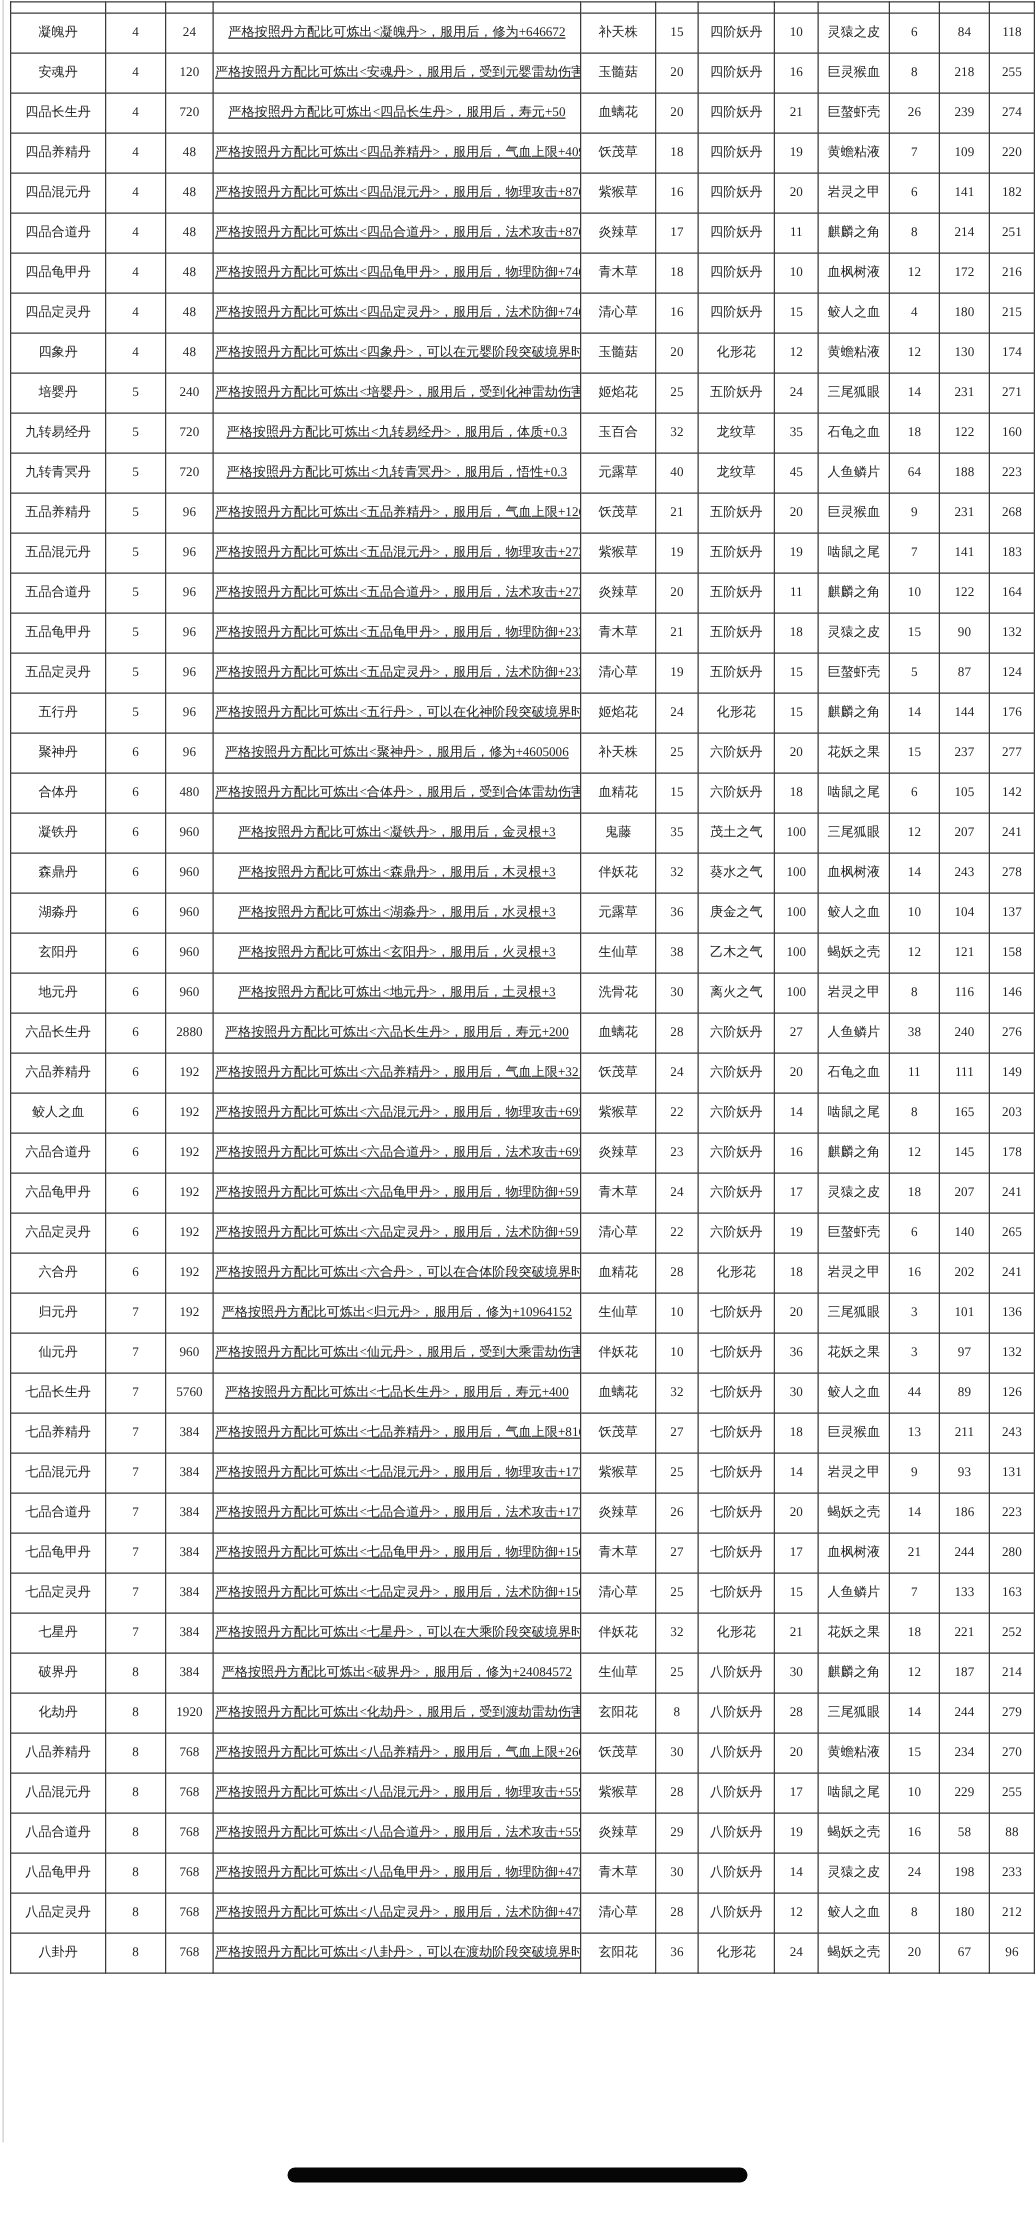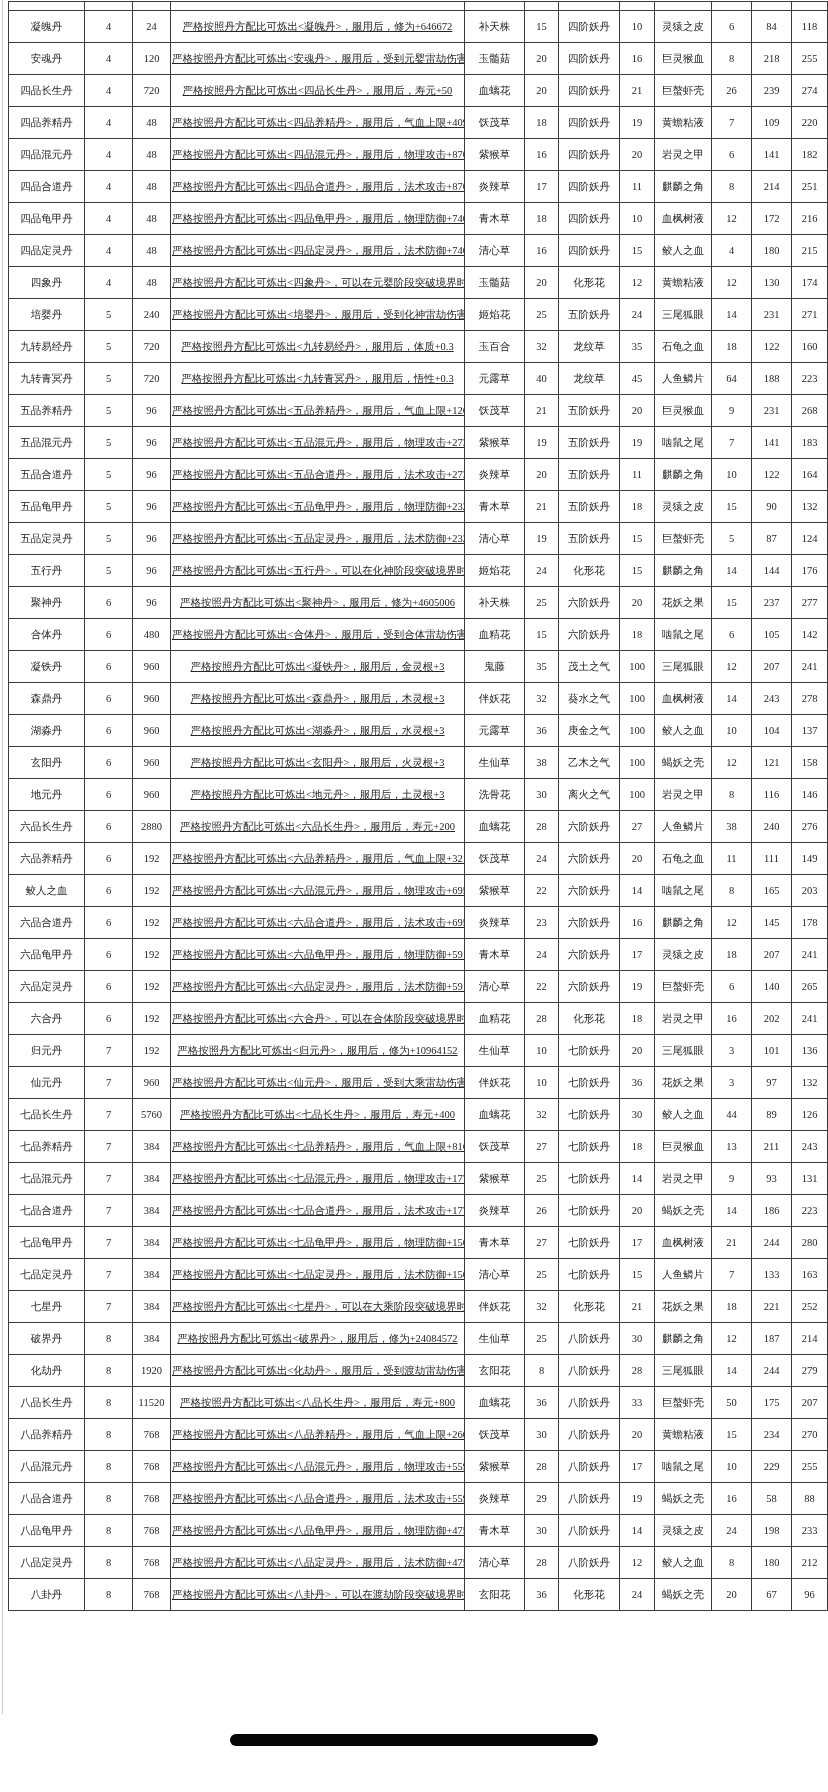--- a/index.html
+++ b/index.html
@@ -661,34 +661,20 @@
           <td class="col-mat">玄阳花</td>
           <td class="col-num">8</td>
           <td class="col-mat">八阶妖丹</td>
           <td class="col-num">28</td>
           <td class="col-mat">三尾狐眼</td>
           <td class="col-num">14</td>
           <td class="col-num">244</td>
           <td class="col-num">279</td>
         </tr>
         <tr>
-          <td class="col-pill">八品长生丹</td>
-          <td class="col-num">8</td>
-          <td class="col-num">11520</td>
-          <td class="col-desc">严格按照丹方配比可炼出&lt;八品长生丹&gt;，服用后，寿元+800</td>
-          <td class="col-mat">血螭花</td>
-          <td class="col-num">36</td>
-          <td class="col-mat">八阶妖丹</td>
-          <td class="col-num">33</td>
-          <td class="col-mat">巨螯虾壳</td>
-          <td class="col-num">50</td>
-          <td class="col-num">175</td>
-          <td class="col-num">207</td>
-        </tr>
-        <tr>
           <td class="col-pill">八品养精丹</td>
           <td class="col-num">8</td>
           <td class="col-num">768</td>
           <td class="col-desc">严格按照丹方配比可炼出&lt;八品养精丹&gt;，服用后，气血上限+260438</td>
           <td class="col-mat">饫茂草</td>
           <td class="col-num">30</td>
           <td class="col-mat">八阶妖丹</td>
           <td class="col-num">20</td>
           <td class="col-mat">黄蟾粘液</td>
           <td class="col-num">15</td>

